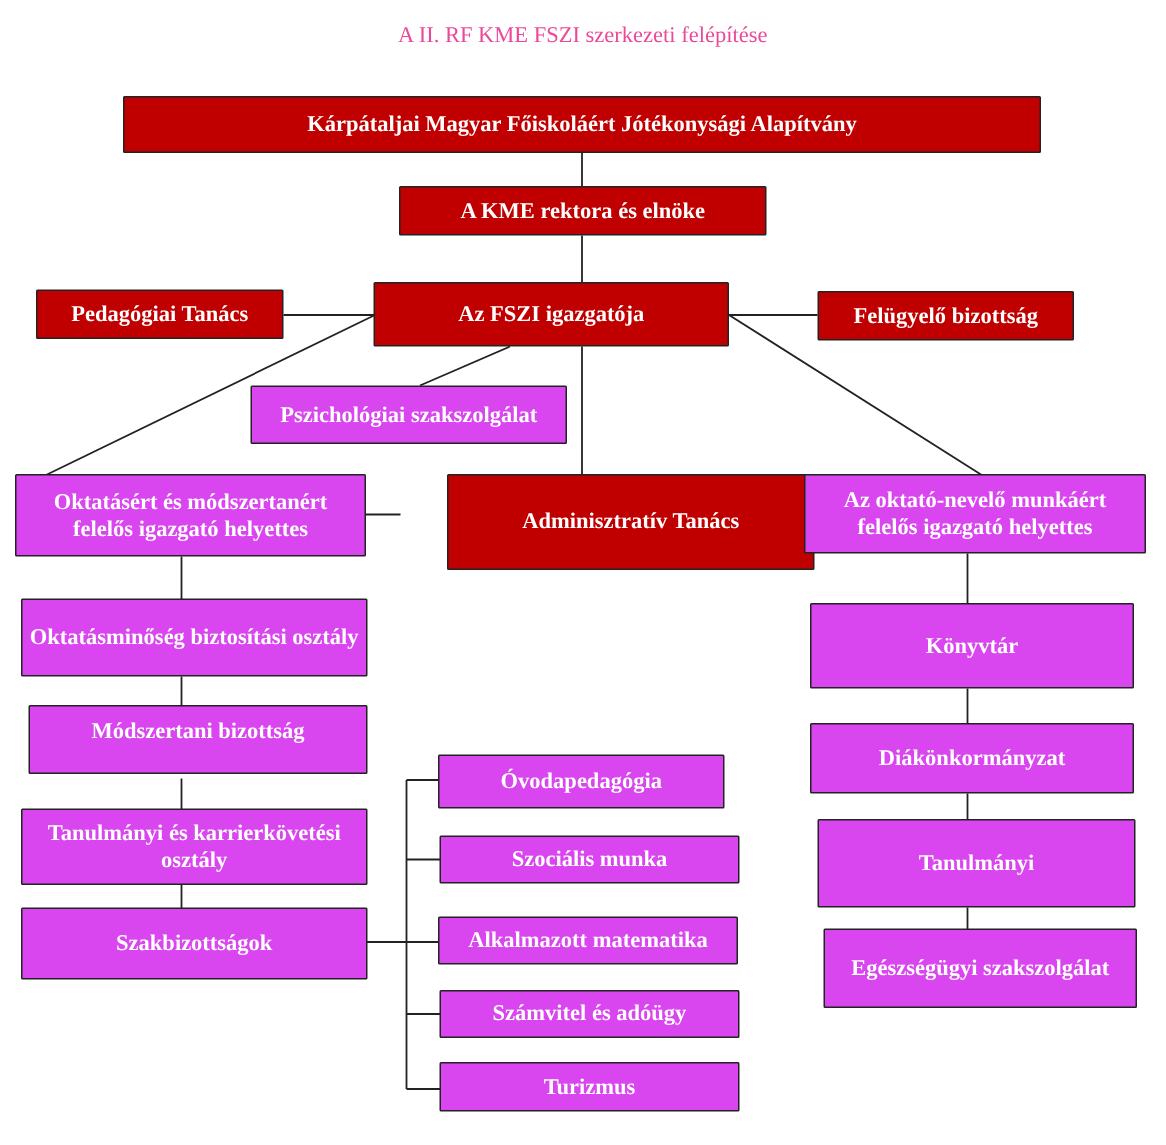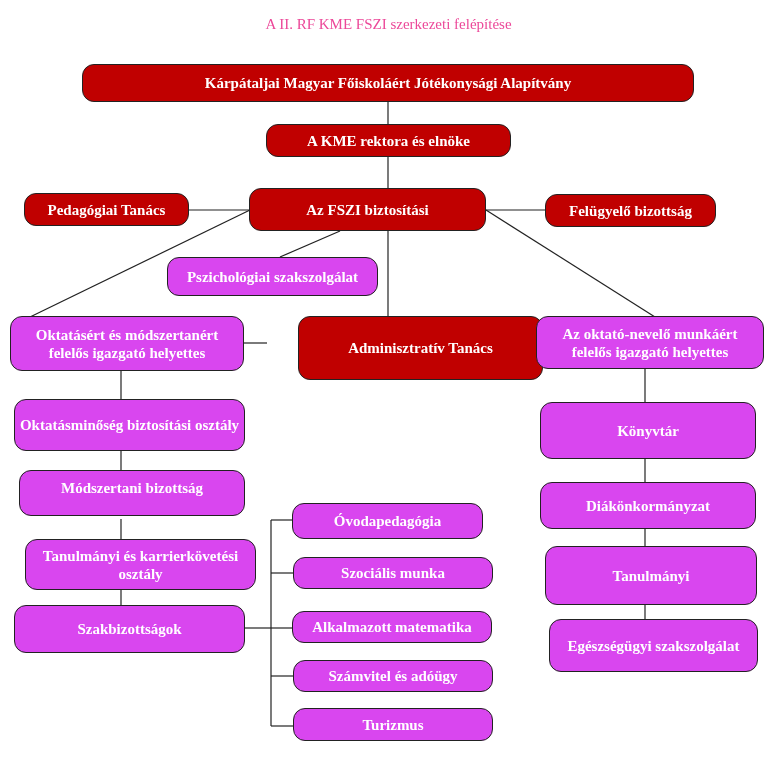--- a/index.html
+++ b/index.html
@@ -1,18 +1,18 @@
 <!DOCTYPE html>
 <html><head>
 <meta charset="utf-8">
 <style>
   html, body { margin:0; padding:0; background:#ffffff; }
   body { width:777px; height:763px; position:relative; overflow:hidden; font-family:"Liberation Serif", serif; }
   .title { position:absolute; left:0; width:777px; top:16px; text-align:center; font-size:15px; color:#ec4899; }
-  .box { position:absolute; box-sizing:border-box; border:1.5px solid #222; border-radius:12px;
+  .box { position:absolute; box-sizing:border-box; border:1.5px solid #222; border-radius:1px;
          display:flex; align-items:center; justify-content:center; text-align:center;
          color:#fff; font-weight:bold; font-size:15px; line-height:18px; padding:0 4px; }
   .red { background:#C00000; }
   .purple { background:#d946ef; }
   svg.lines { position:absolute; left:0; top:0; }
   svg.lines line, svg.lines polyline { stroke:#222; stroke-width:1.2; fill:none; }
 </style>
 </head>
 <body>
 
@@ -41,30 +41,30 @@
   <line x1="271" y1="676" x2="294" y2="676"></line>
   <line x1="271" y1="726" x2="294" y2="726"></line>
   <line x1="645" y1="369" x2="645" y2="403"></line>
   <line x1="645" y1="459" x2="645" y2="483"></line>
   <line x1="645" y1="529" x2="645" y2="547"></line>
   <line x1="645" y1="605" x2="645" y2="620"></line>
 </svg>
 
 <div class="box red" style="left:82px;top:64px;width:612px;height:38px;">Kárpátaljai Magyar Főiskoláért Jótékonysági Alapítvány</div>
 <div class="box red" style="left:266px;top:124px;width:245px;height:33px;">A KME rektora és elnöke</div>
-<div class="box red" style="left:249px;top:188px;width:237px;height:43px;">Az FSZI biztosítási</div>
+<div class="box red" style="left:249px;top:188px;width:237px;height:43px;">Az FSZI igazgatója</div>
 <div class="box red" style="left:24px;top:193px;width:165px;height:33px;">Pedagógiai Tanács</div>
 <div class="box red" style="left:545px;top:194px;width:171px;height:33px;">Felügyelő bizottság</div>
 <div class="box purple" style="left:167px;top:257px;width:211px;height:39px;">Pszichológiai szakszolgálat</div>
 <div class="box purple" style="left:10px;top:316px;width:234px;height:55px;">Oktatásért és módszertanért felelős igazgató helyettes</div>
 <div class="box red" style="left:266px;top:316px;width:245px;height:64px;margin-left:32px;">Adminisztratív Tanács</div>
 <div class="box purple" style="left:536px;top:316px;width:228px;height:53px;">Az oktató-nevelő munkáért felelős igazgató helyettes</div>
 <div class="box purple" style="left:14px;top:399px;width:231px;height:52px;">Oktatásminőség biztosítási osztály</div>
 <div class="box purple" style="left:19px;top:470px;width:226px;height:46px;align-items:flex-start;padding-top:8px;">Módszertani bizottság</div>
-<div class="box purple" style="left:14px;top:539px;width:231px;height:51px;margin-left:11px;">Tanulmányi és karrierkövetési osztály</div>
+<div class="box purple" style="left:14px;top:539px;width:231px;height:51px;">Tanulmányi és karrierkövetési osztály</div>
 <div class="box purple" style="left:14px;top:605px;width:231px;height:48px;">Szakbizottságok</div>
 
 <div class="box purple" style="left:292px;top:503px;width:191px;height:36px;">Óvodapedagógia</div>
 <div class="box purple" style="left:293px;top:557px;width:200px;height:32px;">Szociális munka</div>
 <div class="box purple" style="left:292px;top:611px;width:200px;height:32px;">Alkalmazott matematika</div>
 <div class="box purple" style="left:293px;top:660px;width:200px;height:32px;">Számvitel és adóügy</div>
 <div class="box purple" style="left:293px;top:708px;width:200px;height:33px;">Turizmus</div>
 
 <div class="box purple" style="left:540px;top:402px;width:216px;height:57px;">Könyvtár</div>
 <div class="box purple" style="left:540px;top:482px;width:216px;height:47px;">Diákönkormányzat</div>

